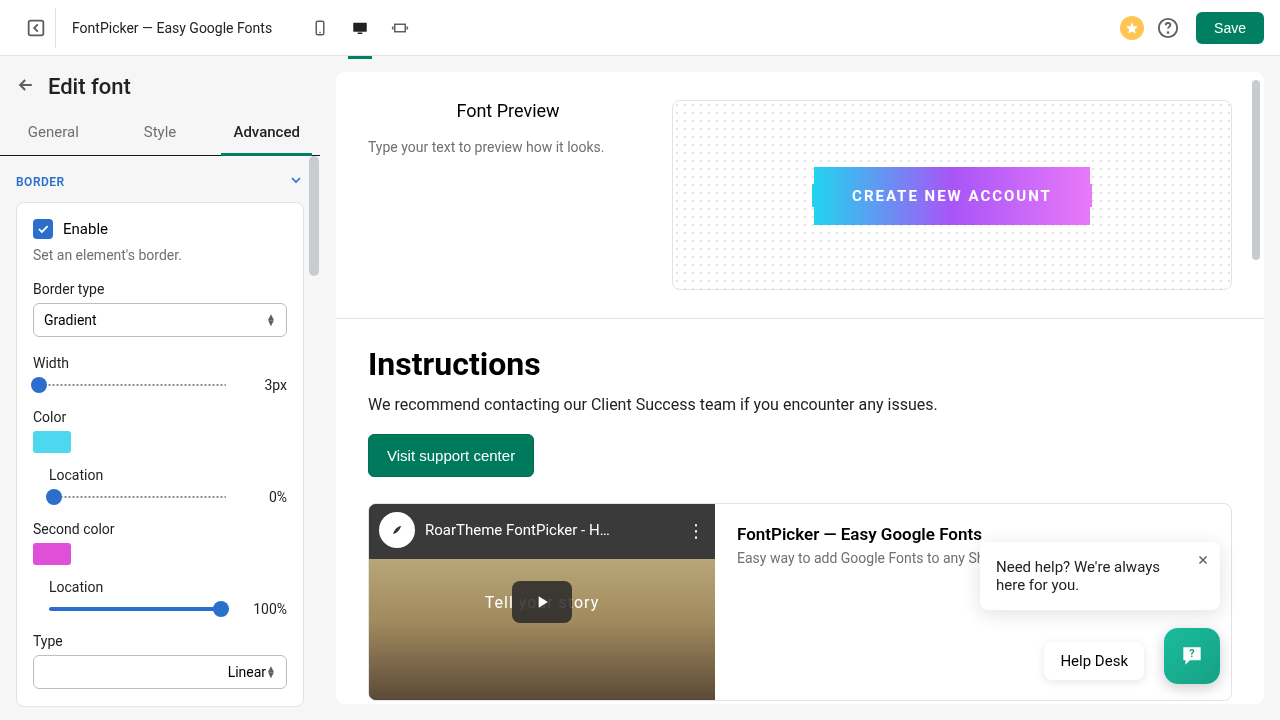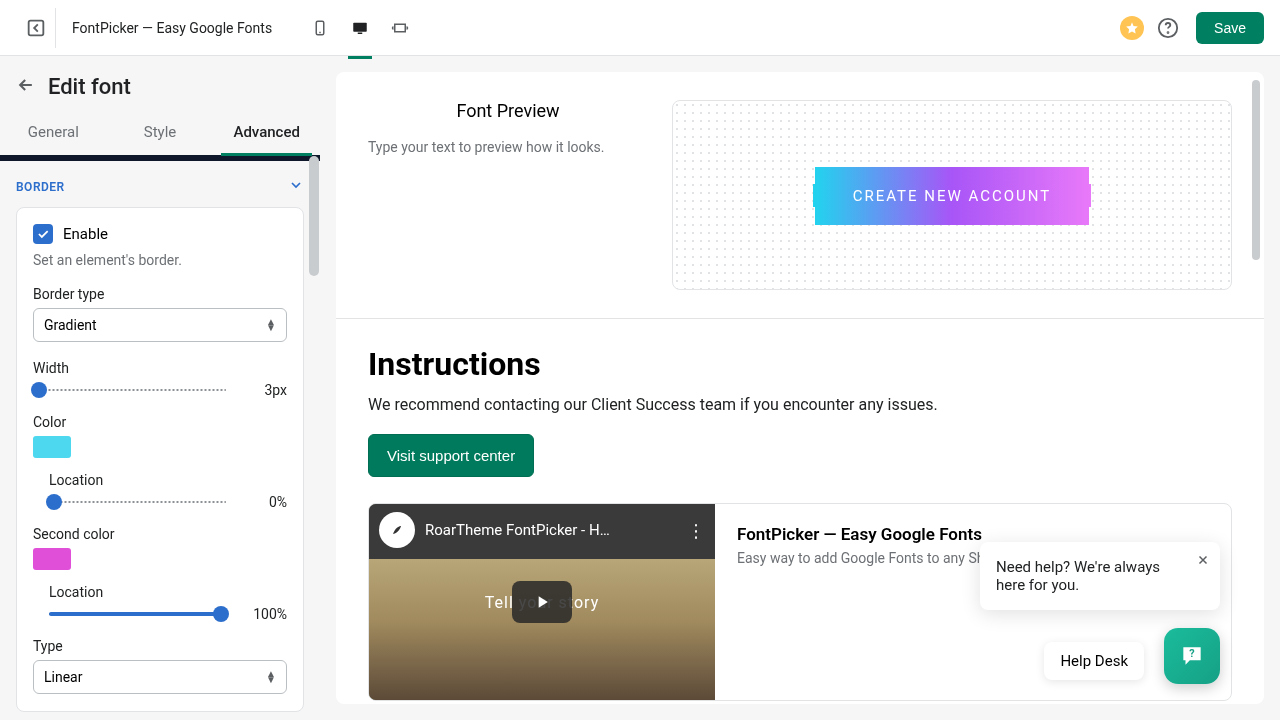--- a/index.html
+++ b/index.html
@@ -20,21 +20,21 @@
 
 .layout { display: flex; height: calc(720px - 56px); }
 .sidebar { width: 320px; background: #f6f6f7; overflow-y: auto; position: relative; }
 .main { flex: 1; padding: 16px; overflow: hidden; position: relative; }
 
 
 .side-header { display: flex; align-items: center; padding: 18px 16px 10px; gap: 12px; }
 .back-arrow { cursor: pointer; }
 .side-title { font-size: 22px; font-weight: 500; color: #202223; }
 
-.tabs { display: flex; border-bottom: 6px solid #0f172a; }
+.tabs { display: flex; border-bottom: 1px solid #0f172a; }
 .tab { flex: 1; text-align: center; padding: 14px 8px; font-size: 15px; color: #6d7175; cursor: pointer; position: relative; }
 .tab.active { color: #202223; font-weight: 500; }
 .tab.active::after { content: ""; position: absolute; bottom: -1px; left: 8px; right: 8px; height: 3px; background: #008060; }
 
 .section-header { display: flex; align-items: center; justify-content: space-between; padding: 16px 16px 10px; }
 .section-label { font-size: 12px; letter-spacing: 0.5px; color: #2c6ecb; font-weight: 600; text-transform: uppercase; }
 .chev { cursor: pointer; }
 
 .card { background: #fff; margin: 0 16px 16px; border: 1px solid #e1e3e5; border-radius: 8px; padding: 16px; }
 .check-row { display: flex; align-items: center; gap: 10px; margin-bottom: 8px; }
@@ -56,21 +56,21 @@
 
 
 .main-inner { background: #fff; border-radius: 8px; padding: 0; height: 100%; display: flex; flex-direction: column; overflow: hidden; position: relative; }
 .main-scrollbar { position: absolute; right: 4px; top: 8px; width: 8px; height: 180px; background: #c9cccf; border-radius: 4px; }
 .preview-row { display: flex; gap: 24px; padding: 28px 32px; border-bottom: 1px solid #e1e3e5; }
 .preview-left { flex: 0 0 280px; }
 .preview-title { font-size: 18px; font-weight: 400; margin-bottom: 18px; text-align: center; }
 .preview-sub { font-size: 14px; color: #6d7175; }
 .preview-box { flex: 1; min-height: 190px; background-image: radial-gradient(circle, #e1e3e5 1px, transparent 1px); background-size: 8px 8px; border: 1px solid #e1e3e5; border-radius: 8px; display: flex; align-items: center; justify-content: center; }
 .gradient-stroke { padding: 2px; background: linear-gradient(90deg,#22d3ee,#e879f9); display: inline-block; }
-.gradient-fill-btn { background: linear-gradient(90deg,#22d3ee,#a855f7,#e879f9); padding: 20px 38px; color:#fff; font-weight:400; letter-spacing:2px; font-size:15px; }
+.gradient-fill-btn { background: linear-gradient(90deg,#22d3ee,#a855f7,#e879f9); padding: 20px 38px; color:#fff; font-weight:700; letter-spacing:2px; font-size:15px; }
 
 .instructions { padding: 26px 32px; }
 .instructions h2 { font-size: 32px; font-weight: 700; margin-bottom: 12px; }
 .instructions-sub { font-size: 16px; color: #202223; margin-bottom: 20px; }
 .green-btn { background: #007a5c; color: #fff; border: 1px solid #006e53; border-radius: 6px; padding: 12px 18px; font-size: 15px; font-weight: 500; cursor: pointer; margin-bottom: 26px; }
 
 .video-card { display: flex; border: 1px solid #e1e3e5; border-radius: 8px; overflow: hidden; }
 .video-thumb { width: 346px; height: 196px; background: linear-gradient(#6b705c,#6b705c); position: relative; display: flex; align-items: center; justify-content: center; flex-direction: column; }
 .video-landscape { position: absolute; inset: 0; background: linear-gradient(180deg,#3a3a3a 0%, #3a3a3a 28%, #b8a678 28%, #a08a5e 60%, #5c4a38 100%); }
 .video-toprow { position: absolute; top: 8px; left: 10px; right: 10px; display: flex; align-items: center; gap: 10px; z-index: 2; }
@@ -211,21 +211,21 @@
         <div class="slider-row">
           <div class="slider-track">
               <div class="slider-fill" style="width:100%;"></div>
               <div class="slider-thumb" style="left:97%;"></div>
             </div>
           <span class="slider-value">100%</span>
         </div>
       </div>
 
       <div class="field-label">Type</div>
-      <div class="select" style="margin-bottom:1px;">
+      <div class="select" style="margin-bottom:1px;justify-content:flex-end;">
         <span>Linear</span>
         <span class="sel-arrows">▲<br>▼</span>
       </div>
     </div>
     <div class="sidebar-scrollbar"></div>
   </div>
 
   <div class="main">
     <div class="main-inner">
       <div class="main-scrollbar"></div>

